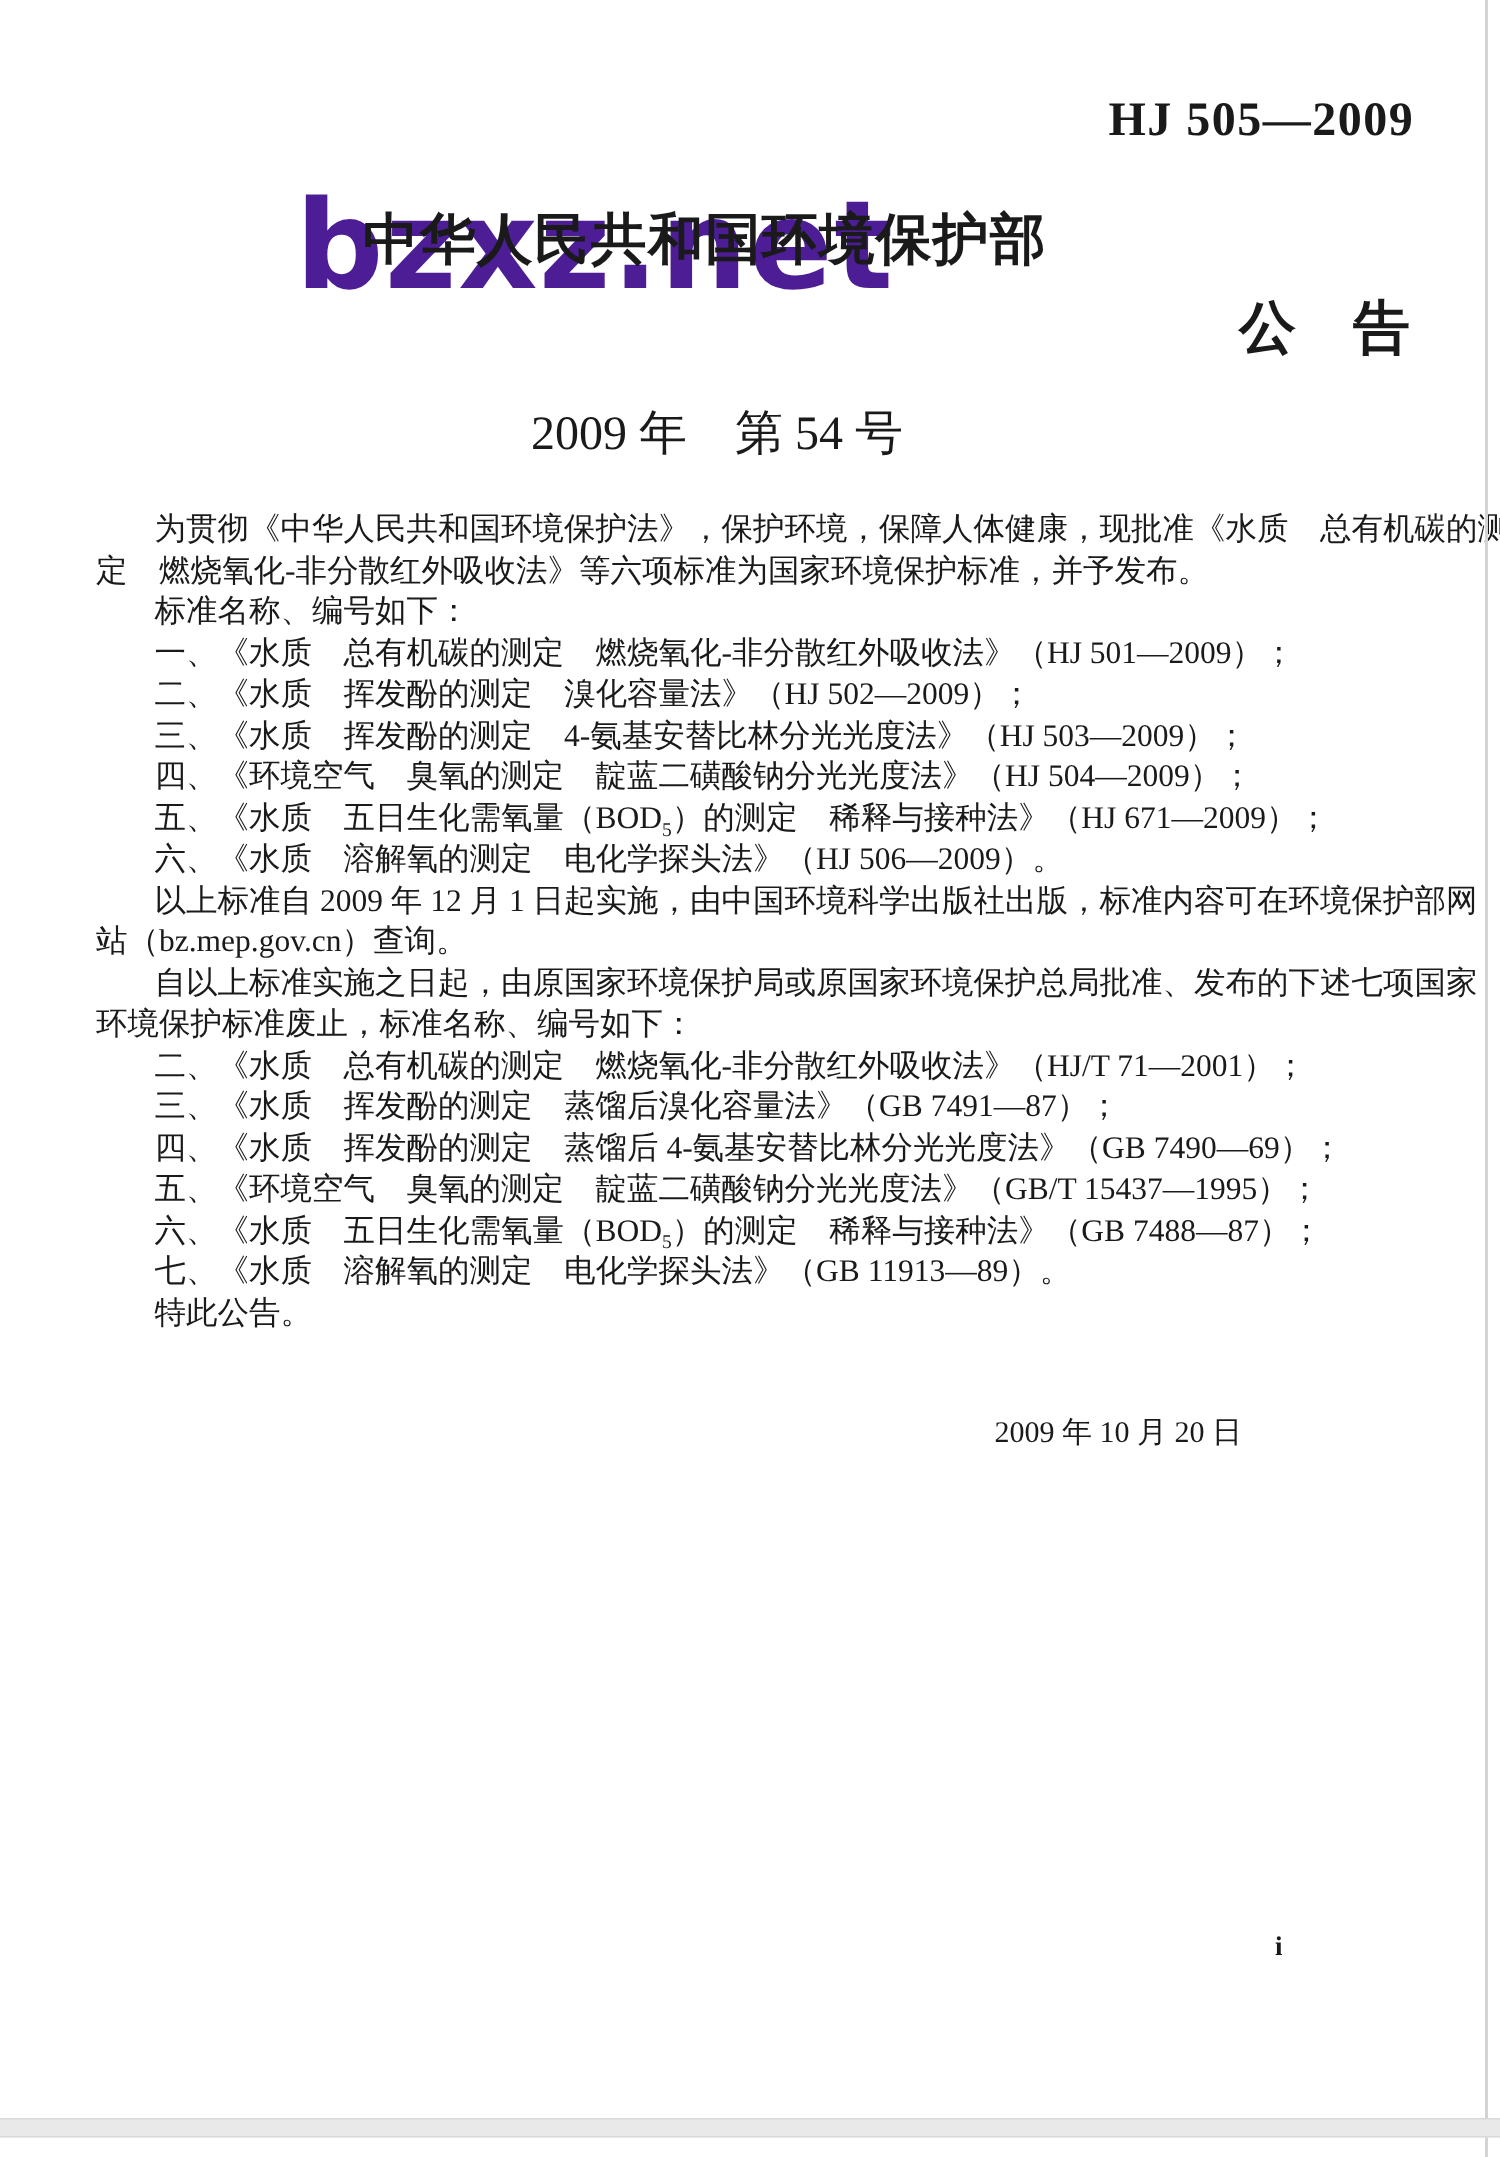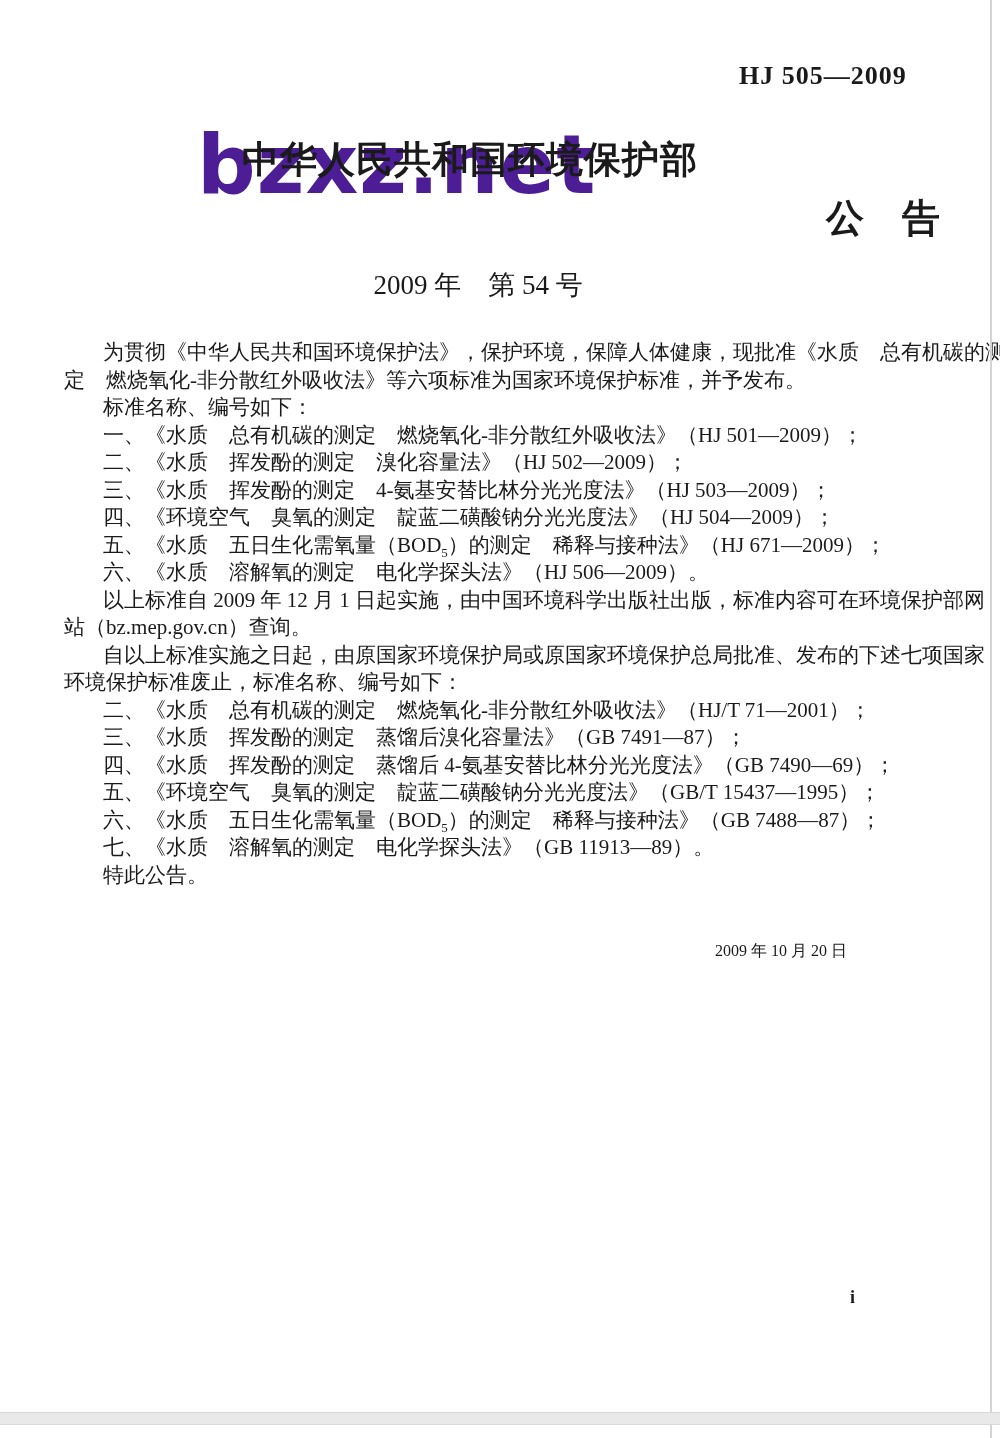--- a/index.html
+++ b/index.html
@@ -7,38 +7,38 @@
     width:1000px; height:1438px; position:relative; background:#ffffff;
     font-family:"Liberation Serif","DejaVu Serif",serif; color:#1a1a1a;
     overflow:hidden;
   }
   .page { position:absolute; left:0; top:0; width:1000px; height:1438px; background:#ffffff; overflow:hidden; }
 
   .right-edge { position:absolute; left:990px; top:0; width:2px; height:1438px; background:#d4d4d4; z-index:3; }
   .separator  { position:absolute; left:0; top:1412px; width:1000px; height:11px; background:#e9e9e9;
                 border-top:1px solid #d9d9d9; border-bottom:1px solid #d9d9d9; z-index:3; }
 
-  .doc-number { position:absolute; top:61px; left:739px; font-size:26px; font-weight:bold; letter-spacing:1px; z-index:2; }
+  .doc-number { position:absolute; top:61px; left:739px; font-size:32px; font-weight:bold; letter-spacing:1px; z-index:2; }
 
   .watermark  { position:absolute; top:124px; left:197px; z-index:1;
                 font-family:"DejaVu Sans","Liberation Sans",sans-serif;
                 font-weight:bold; font-size:82px; line-height:1; color:#4c1d95; letter-spacing:1px; }
 
   .title    { position:absolute; top:135px; left:0; width:940px; margin:0; text-align:center;
               font-size:37px; font-weight:bold; letter-spacing:1px; z-index:2; }
   .subtitle { position:absolute; top:193px; left:0; width:940px; margin:0; text-align:right;
               font-size:38px; font-weight:bold; z-index:2; }
-  .issue    { position:absolute; top:267px; left:0; width:956px; text-align:center; font-size:27px; z-index:2; }
+  .issue    { position:absolute; top:267px; left:0; width:956px; text-align:center; font-size:32px; z-index:2; }
 
   .body-text { position:absolute; top:339px; left:64px; width:880px; font-size:21px; z-index:2; }
   .body-text .line { height:27.5px; line-height:27.5px; white-space:nowrap; }
   .body-text .line.indent { padding-left:39px; }
   .body-text sub { font-size:0.62em; line-height:0; }
 
-  .date-line { position:absolute; top:941px; right:153px; font-size:16px; z-index:2; }
+  .date-line { position:absolute; top:941px; right:172px; font-size:20px; z-index:2; }
   .page-num  { position:absolute; top:1287px; left:850px; font-size:18px; font-weight:bold; z-index:2; }
 </style>
 </head>
 <body>
 
 <div class="page">
 
   <div class="doc-number">HJ 505—2009</div>
 
   <div class="watermark">bzxz.net</div>

